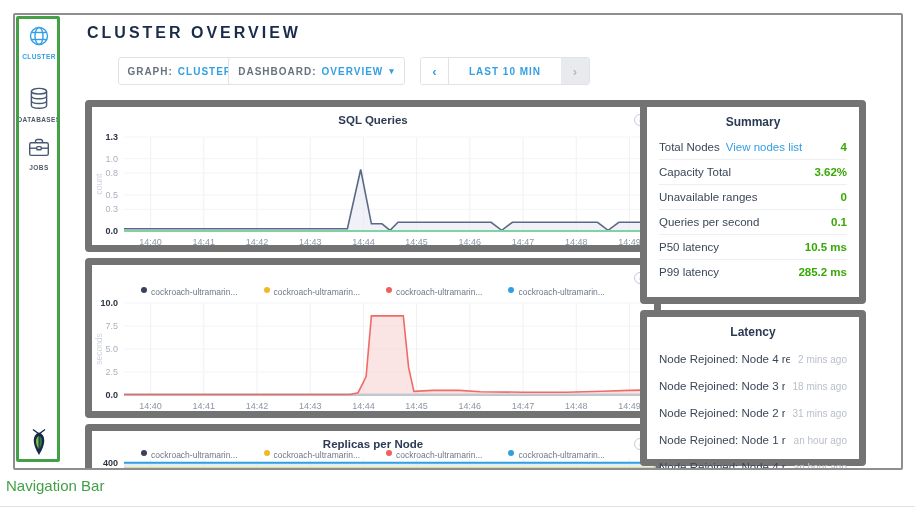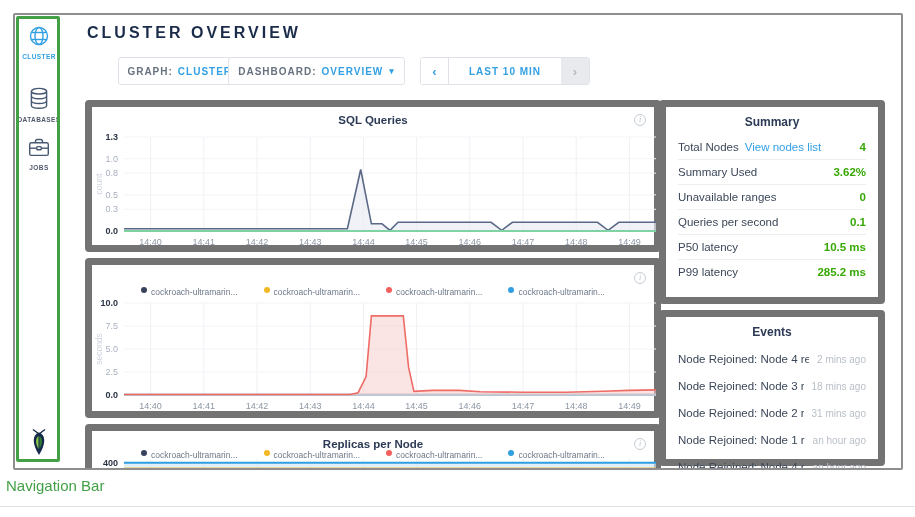--- a/index.html
+++ b/index.html
@@ -69,21 +69,21 @@
   .legend { position:absolute; left:0; right:0; display:flex; justify-content:center; gap:26px; }
   .card-2 .legend { top:22px; }
   .card-3 .legend { top:19px; }
   .legend-item { display:flex; gap:4px; font-size:8.5px; color:#6e7889; }
   .legend-dot { width:6px; height:6px; border-radius:50%; }
   .chart-svg { position:absolute; left:2px; }
   .card-1 .chart-svg { top:22px; }
   .card-2 .chart-svg { top:34px; }
   .card-3 .chart-svg { top:26px; }
   
-  .right-card { left:596px; width:226px; padding:0 12px; }
+  .right-card { left:577px; width:226px; padding:0 12px; }
   .card-summary { top:85px; height:204px; }
   .card-events { top:295px; height:156px; }
   .panel-title { text-align:center; font-size:12px; font-weight:bold; color:#2c3a55; padding:8px 0 6px; }
   .sum-row { border-bottom:1px solid #edeef2; padding:6px 0; }
   .sum-row:last-child { border-bottom:none; }
   .sum-line { display:flex; align-items:baseline; }
   .sum-label { font-size:11.5px; color:#3b4758; }
   .sum-link { font-size:11.5px; color:#33a0e4; margin-left:6px; cursor:pointer; }
   .sum-value { margin-left:auto; font-size:11.5px; font-weight:bold; color:#37a806; }
   .sum-subtext { font-size:9px; color:#b2b8c1; line-height:1.35; margin-top:3px; }
@@ -326,21 +326,21 @@
       <div class="panel-title">Summary</div>
       <div class="sum-row">
         <div class="sum-line">
           <span class="sum-label">Total Nodes</span>
           <span class="sum-link">View nodes list</span>
           <span class="sum-value">4</span>
         </div>
       </div>
       <div class="sum-row">
         <div class="sum-line">
-          <span class="sum-label">Summary Used</span>
+          <span class="sum-label">Capacity Total</span>
           <span class="sum-value">3.62%</span>
         </div>
       </div>
       <div class="sum-row">
         <div class="sum-line">
           <span class="sum-label">Unavailable ranges</span>
           <span class="sum-value">0</span>
         </div>
       </div>
       <div class="sum-row">
@@ -357,21 +357,21 @@
       </div>
       <div class="sum-row">
         <div class="sum-line">
           <span class="sum-label">P99 latency</span>
           <span class="sum-value">285.2 ms</span>
         </div>
       </div>
     </div>
 
     <div class="card right-card card-events">
-      <div class="panel-title">Events</div>
+      <div class="panel-title">Latency</div>
       <div class="event-row">
         <span class="event-label">Node Rejoined: Node 4 rej...</span>
         <span class="event-time">2 mins ago</span>
       </div>
       <div class="event-row">
         <span class="event-label">Node Rejoined: Node 3 rej...</span>
         <span class="event-time">18 mins ago</span>
       </div>
       <div class="event-row">
         <span class="event-label">Node Rejoined: Node 2 rej...</span>

